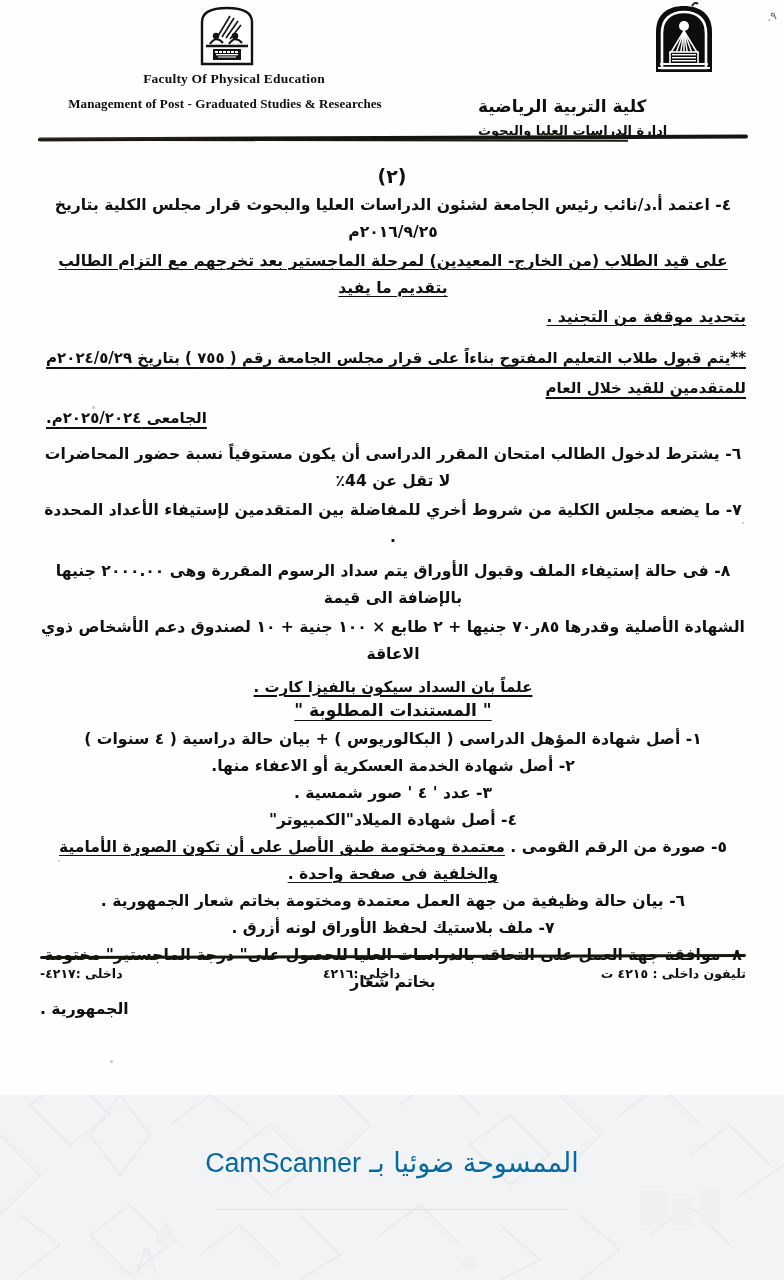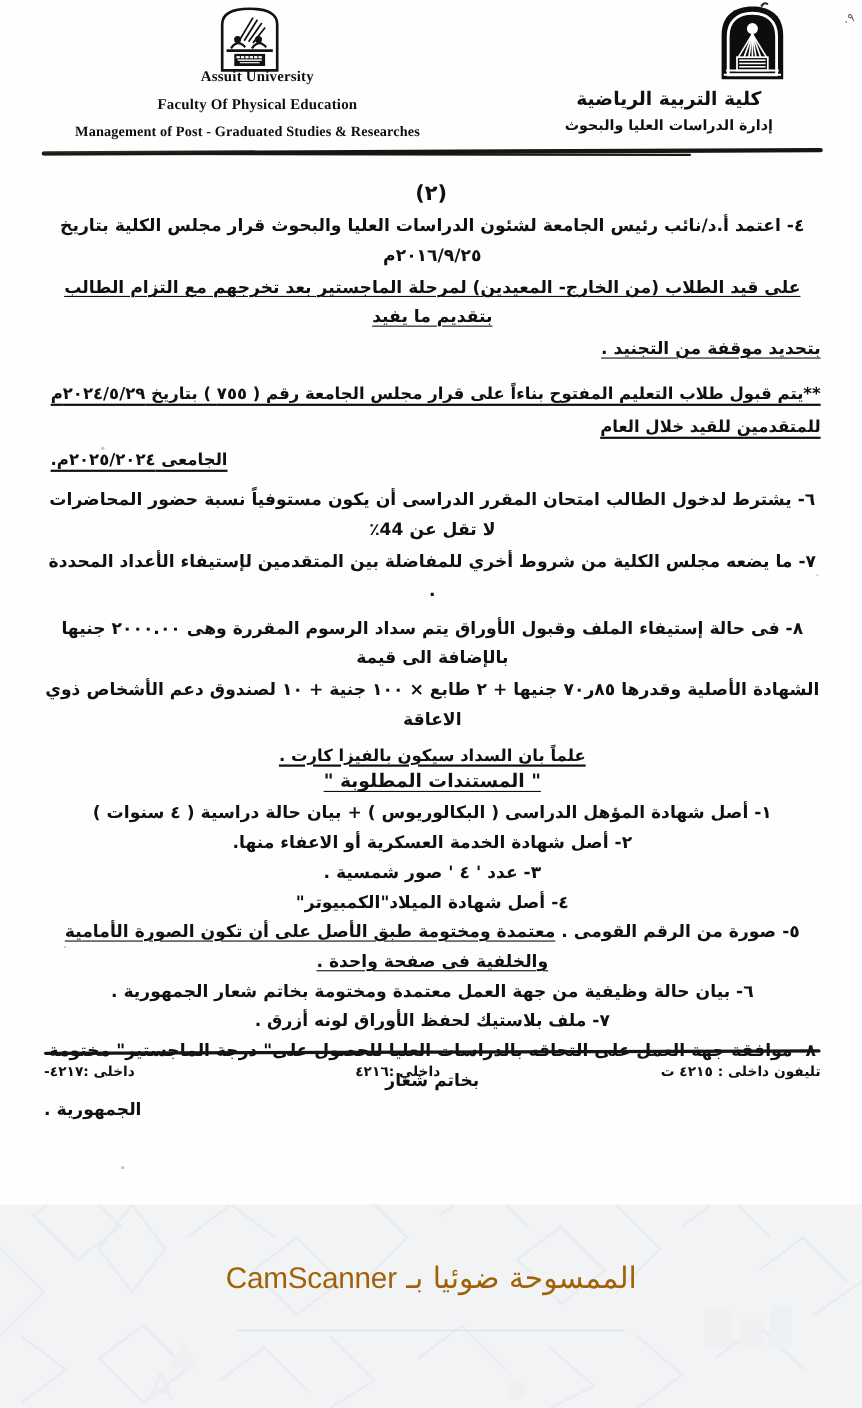--- a/index.html
+++ b/index.html
@@ -58,23 +58,23 @@
     font-weight: bold;
     color: #100e0d;
   }
   .en-uni { font-size: 13.5px; letter-spacing: .2px; }
   .en-fac { font-size: 13.5px; margin-top: 9px; letter-spacing: .2px; }
   .en-mng { font-size: 13px; margin-top: 9px; margin-left: -18px; letter-spacing: .1px; }
 
   .ar-block {
     position: absolute;
     right: 46px;
-    top: 80px;
+    top: 96px;
     width: 260px;
-    text-align: center;
+    text-align: left;
     direction: rtl;
   }
   .ar-fac {
     font-size: 17px;
     font-weight: bold;
     letter-spacing: -.3px;
   }
   .ar-mng {
     font-size: 13px;
     font-weight: bold;
@@ -225,21 +225,21 @@
     opacity: .55;
   }
   .wm-text {
     position: absolute;
     left: 0;
     top: 52px;
     width: 784px;
     text-align: center;
     direction: rtl;
     font-size: 27px;
-    color: #a16207;
+    color: #0369a1;
     font-family: "DejaVu Sans", "Liberation Sans", sans-serif;
     letter-spacing: .3px;
   }
   .wm-text .brand {
     font-family: "Liberation Sans", "DejaVu Sans", sans-serif;
     letter-spacing: -0.2px;
   }
   .wm-underline {
     position: absolute;
     left: 216px;
@@ -313,21 +313,20 @@
             <rect x="24" y="58" width="24" height="1.4"></rect>
           </g>
           <path d="M12 62 H60 M10 66 H62" stroke="#ffffff" stroke-width="1.8"></path>
           <path d="M44 4 q3 -5 6 -2" stroke="#2b2724" stroke-width="2" fill="none"></path>
         </svg>
       </div>
 
       <div class="corner-mark">٩.</div>
 
       <div class="en-block">
-        <div class="en-uni">Assuit University</div>
         <div class="en-fac">Faculty Of  Physical  Education</div>
         <div class="en-mng">Management of   Post - Graduated Studies &amp; Researches</div>
       </div>
 
       <div class="ar-block">
         <div class="ar-fac">كلية التربية الرياضية</div>
         <div class="ar-mng">إدارة الدراسات العليا والبحوث</div>
       </div>
 
       <div class="rule-top"></div>

